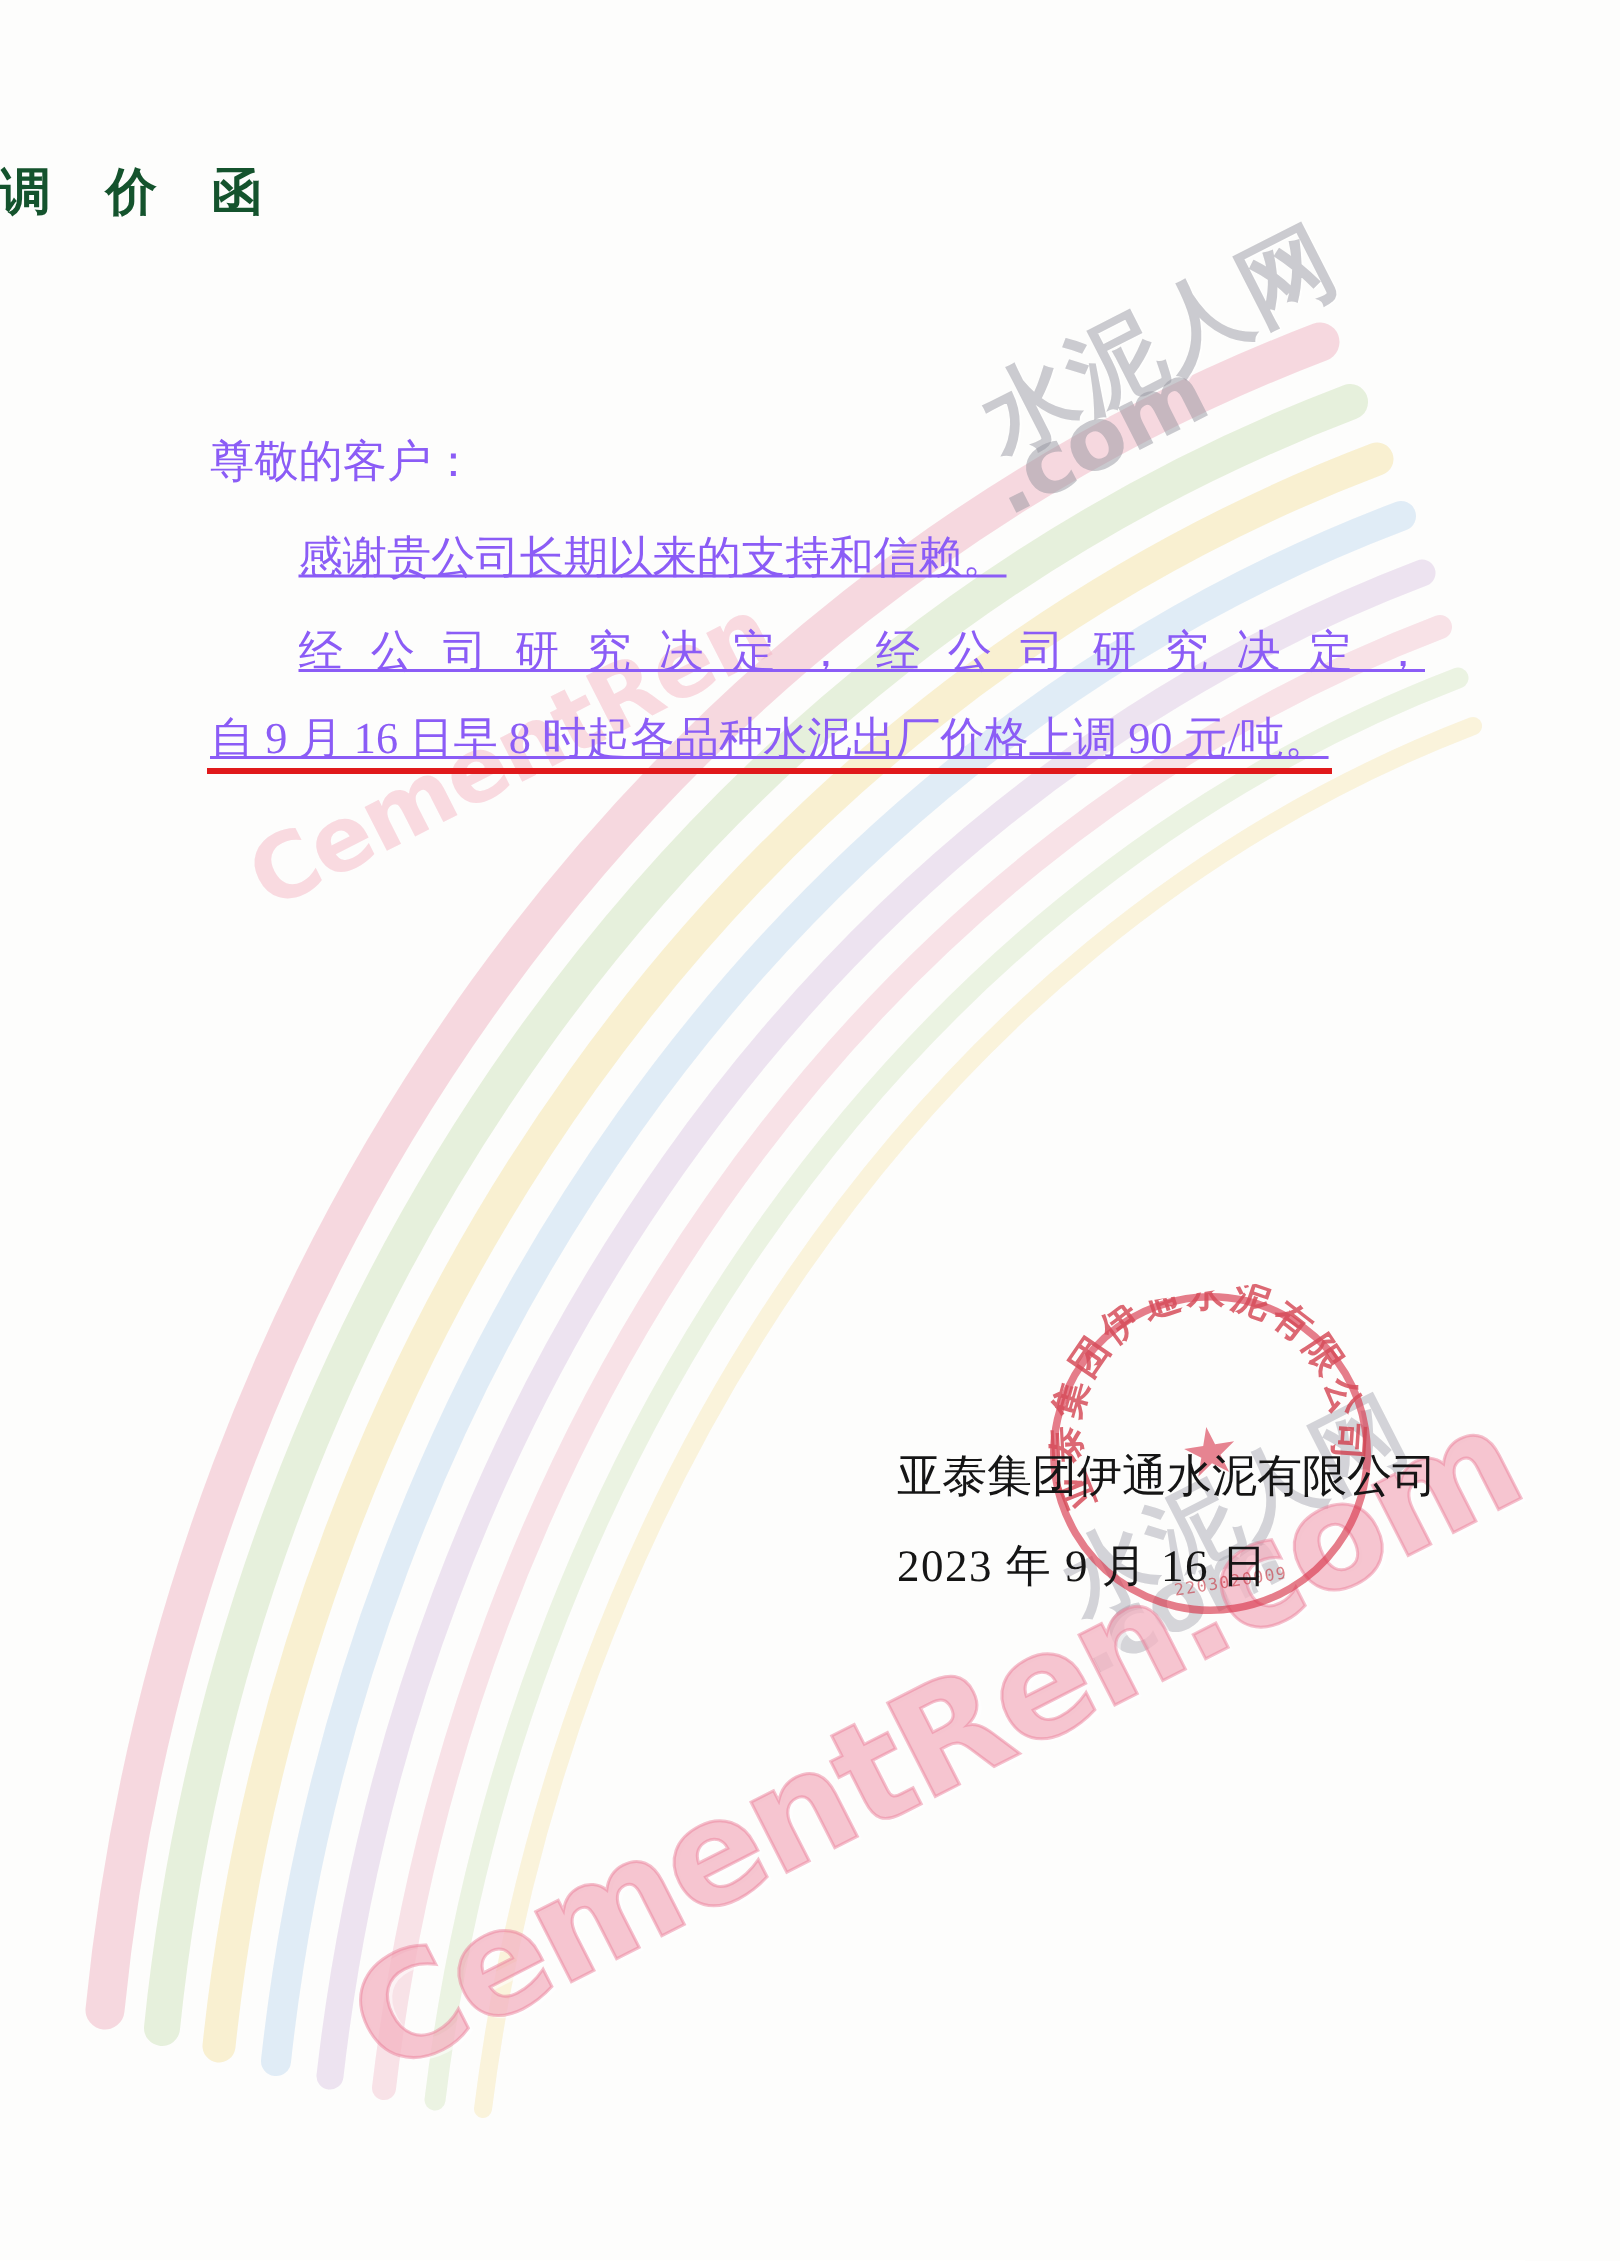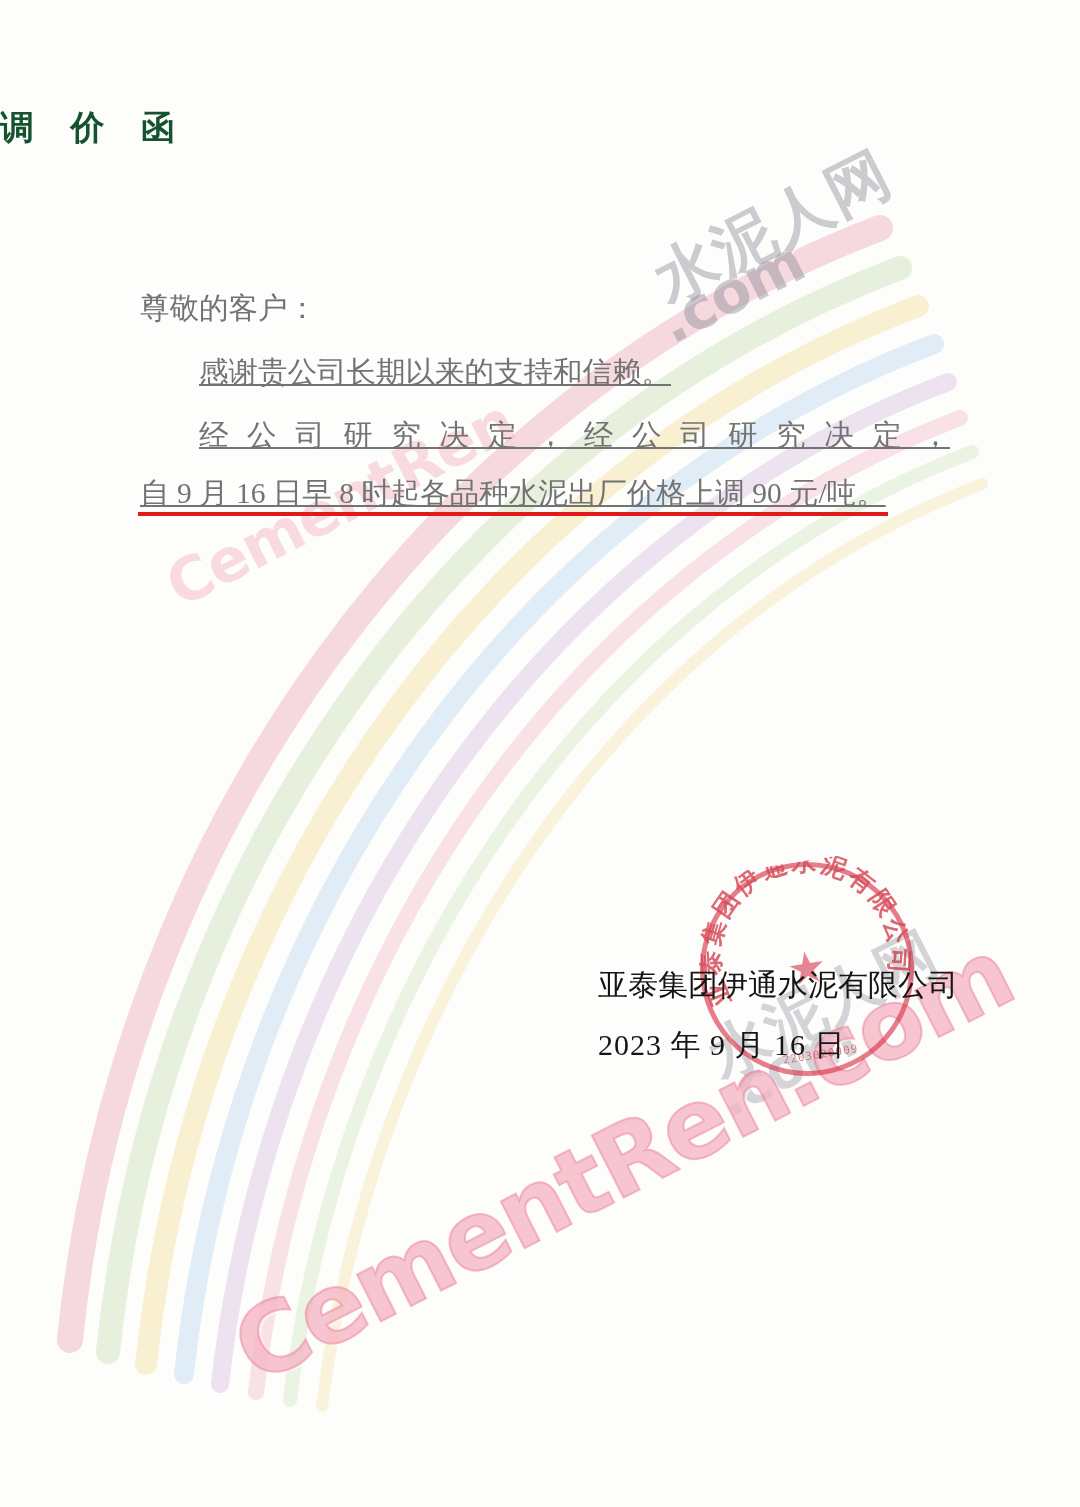--- a/index.html
+++ b/index.html
@@ -95,21 +95,21 @@
     letter-spacing: 14px;
     color: #14532d;
   }
   .body-block {
     position: absolute;
     top: 280px;
     left: 140px;
     width: 810px;
     font-size: 29.5px;
     line-height: 1.95;
-    color: #737373;
+    color: #8b5cf6;
   }
   .p {
     margin: 0 0 6px 0;
     text-align: justify;
     text-justify: inter-ideograph;
   }
   .indent { text-indent: 2em; text-decoration: underline; }
 
   .u-red {
     position: relative;

